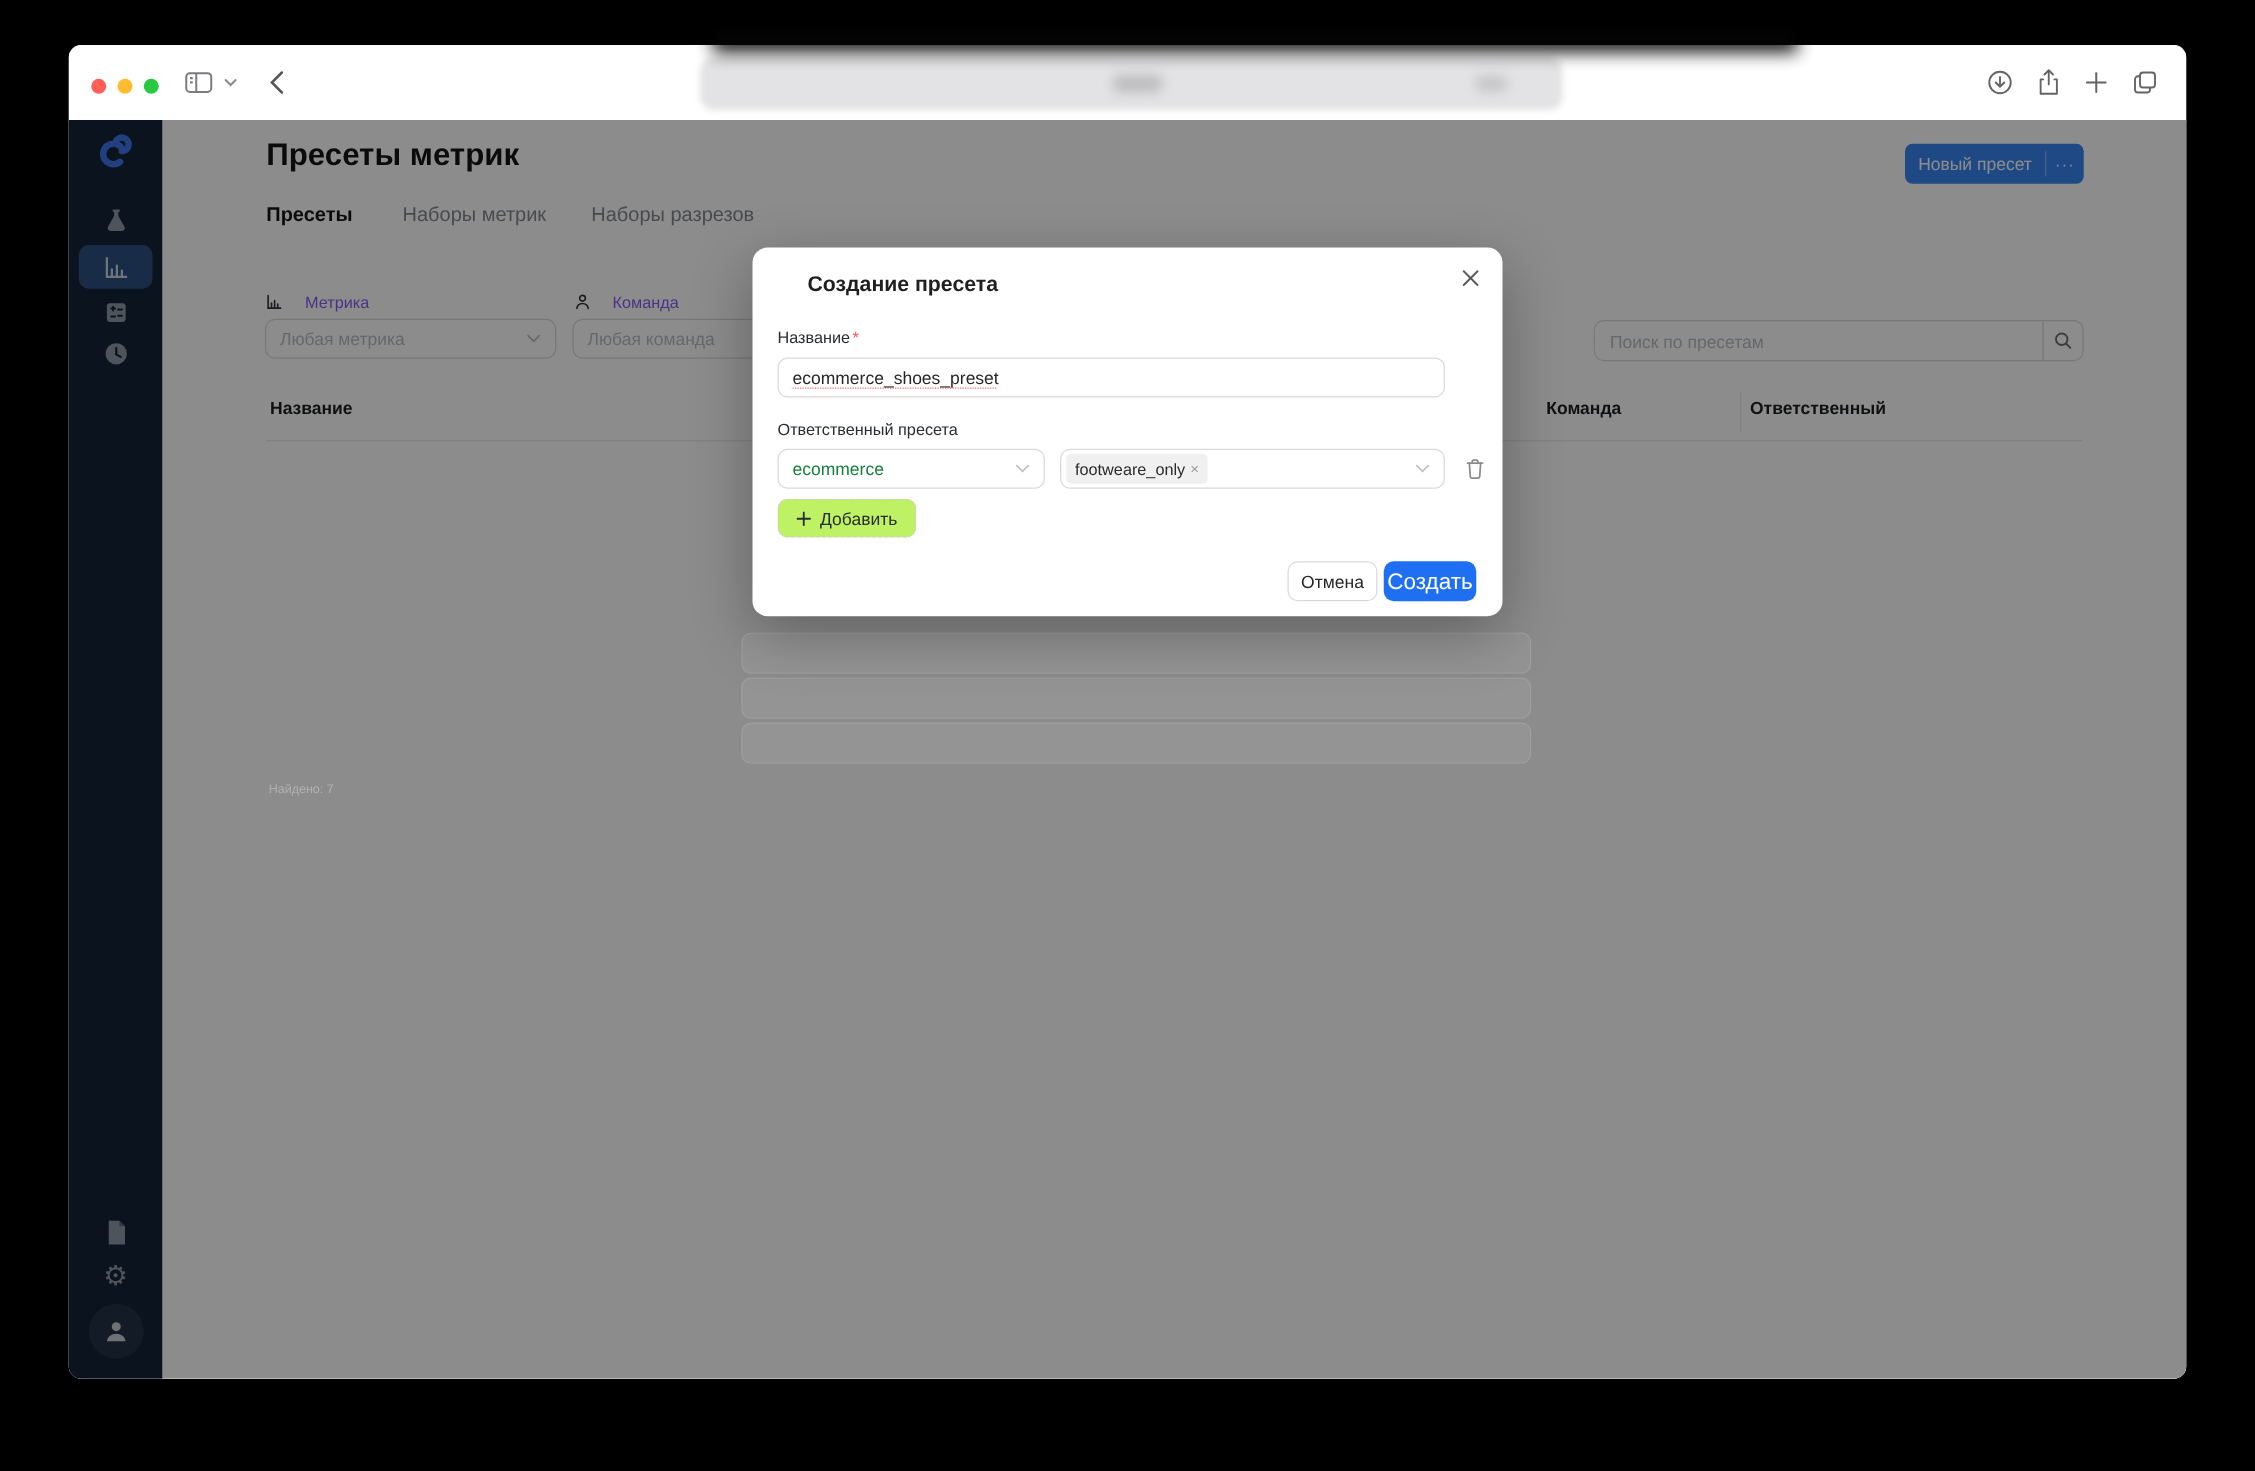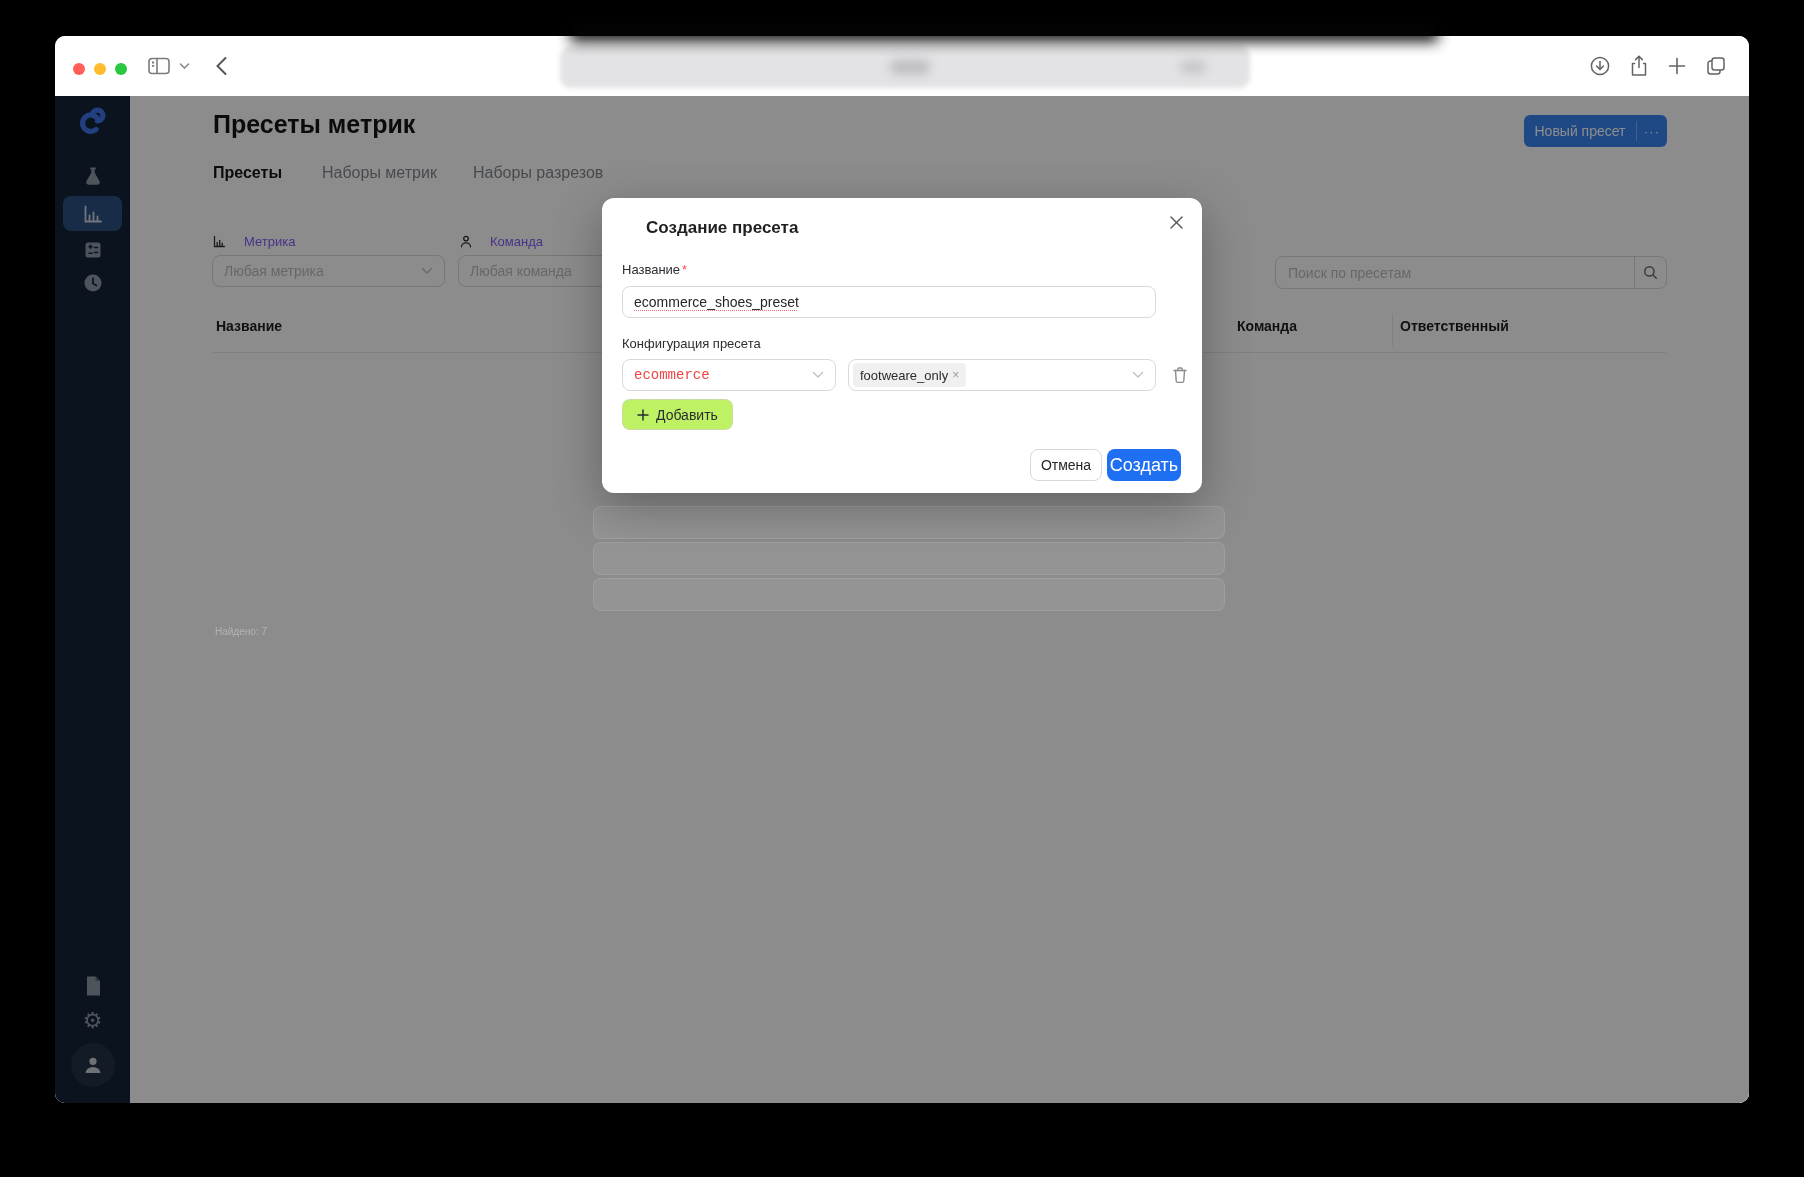--- a/index.html
+++ b/index.html
@@ -290,24 +290,24 @@
     </svg>
   </div>
 
   <div class="abs field-label" style="top:64px;">
     <span>Название</span><span class="req">*</span>
   </div>
   <div class="abs text-input">
     <span class="spellwave">ecommerce_shoes_preset</span>
   </div>
 
-  <div class="abs field-label" style="top:138px;">Конфигурация пресета</div>
+  <div class="abs field-label" style="top:138px;">Ответственный пресета</div>
 
   <div class="abs select m-select1">
-    <span style="flex:1;color:#ef4444;font-family:Liberation Mono, monospace;">ecommerce</span>
+    <span style="flex:1;color:#15803d;">ecommerce</span>
     <svg class="chev" width="12" height="8" viewBox="0 0 12 8" fill="none" stroke="currentColor" stroke-width="1.4" stroke-linecap="round">
       <polyline points="1.5,1.5 6,6 10.5,1.5"></polyline>
     </svg>
   </div>
 
   <div class="abs select m-select2">
     <span class="tag">
       <span>footweare_only</span>
       <span class="x">×</span>
     </span>

